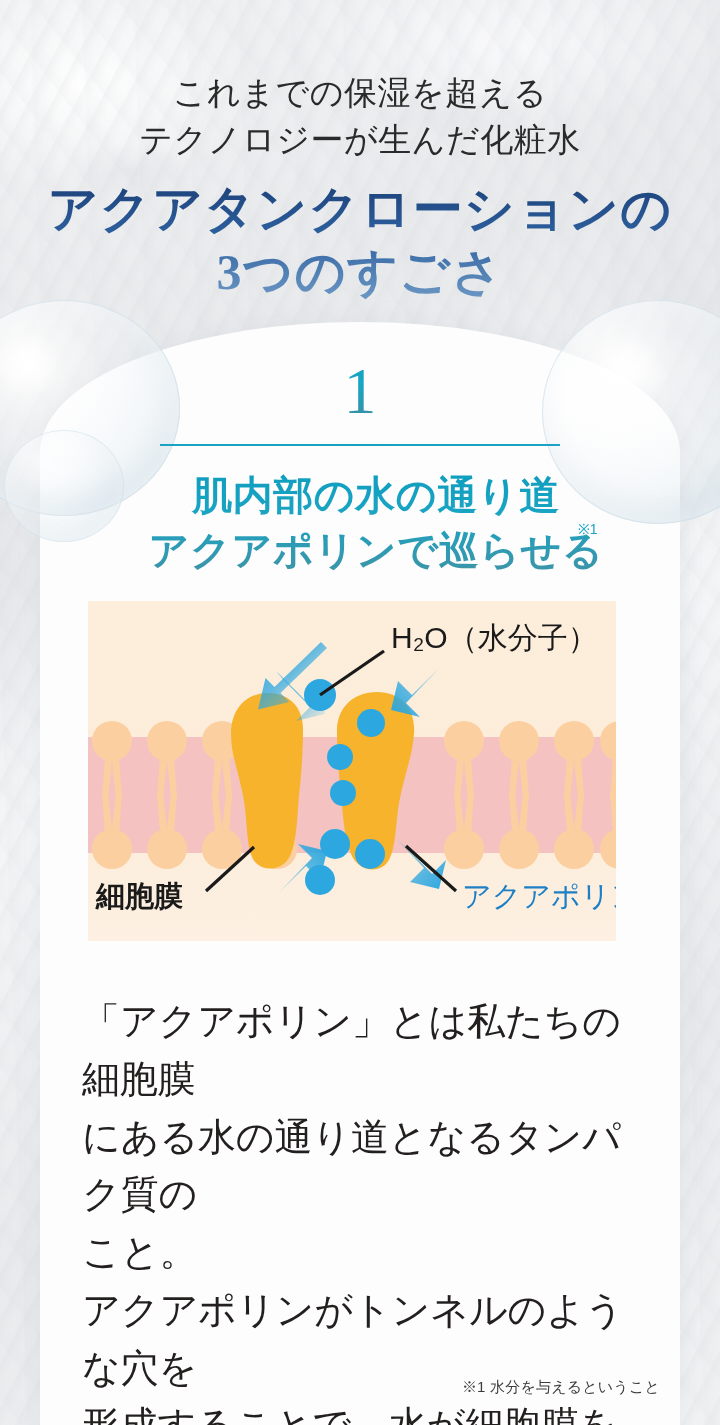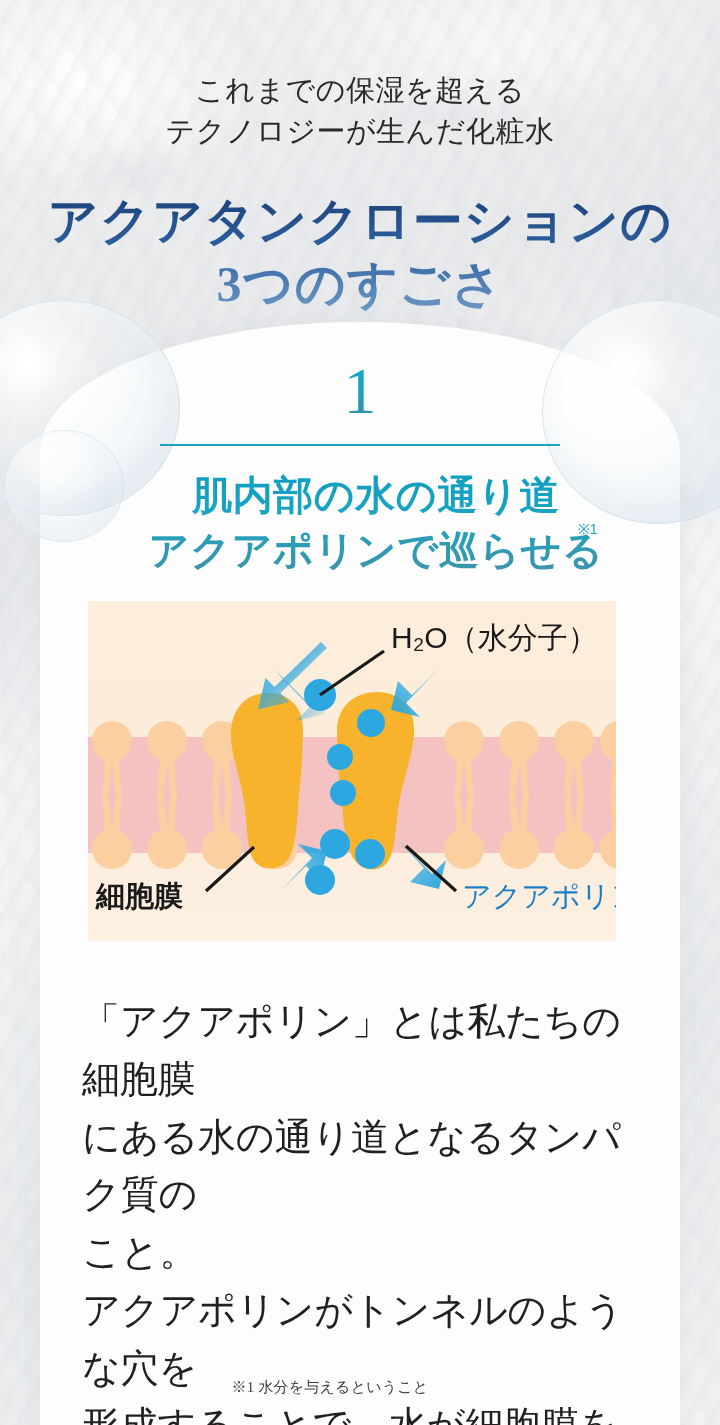--- a/index.html
+++ b/index.html
@@ -103,21 +103,21 @@
   }
 
   
   #lede {
     position: absolute;
     left: 0;
     top: 70px;
     width: 720px;
     text-align: center;
     font-family: "Liberation Sans", sans-serif;
-    font-size: 29px;
+    font-size: 33px;
     line-height: 1.42;
     color: #2a2a2a;
     letter-spacing: 0.5px;
     white-space: pre-line;
   }
 
   #brand-title {
     position: absolute;
     left: 0;
     top: 178px;
@@ -126,21 +126,20 @@
     font-family: "Liberation Serif", serif;
     font-size: 50px;
     font-weight: 700;
     line-height: 1.26;
     letter-spacing: 1px;
     white-space: pre-line;
     background: linear-gradient(180deg, #1b3f76 0%, #2d5f9e 44%, #6f9bc6 100%);
     -webkit-background-clip: text;
     background-clip: text;
     color: transparent;
-    margin-top: 12px;
     -webkit-text-fill-color: transparent;
   }
 
   
   #section-number {
     position: absolute;
     left: 0;
     top: 358px;
     width: 720px;
     text-align: center;
@@ -214,22 +213,22 @@
     color: #231f1f;
     letter-spacing: -0.2px;
     white-space: pre-line;
   }
 
   #footnote {
     position: absolute;
     left: 0;
     top: 1378px;
     width: 660px;
-    text-align: center;
-    font-family: Liberation Serif, serif;
+    text-align: right;
+    font-family: Liberation Sans, sans-serif;
     font-size: 15px;
     color: #3c3c3c;
     letter-spacing: 0.2px;
   }
 </style>
 </head>
 <body>
 
 <div id="page">
 

